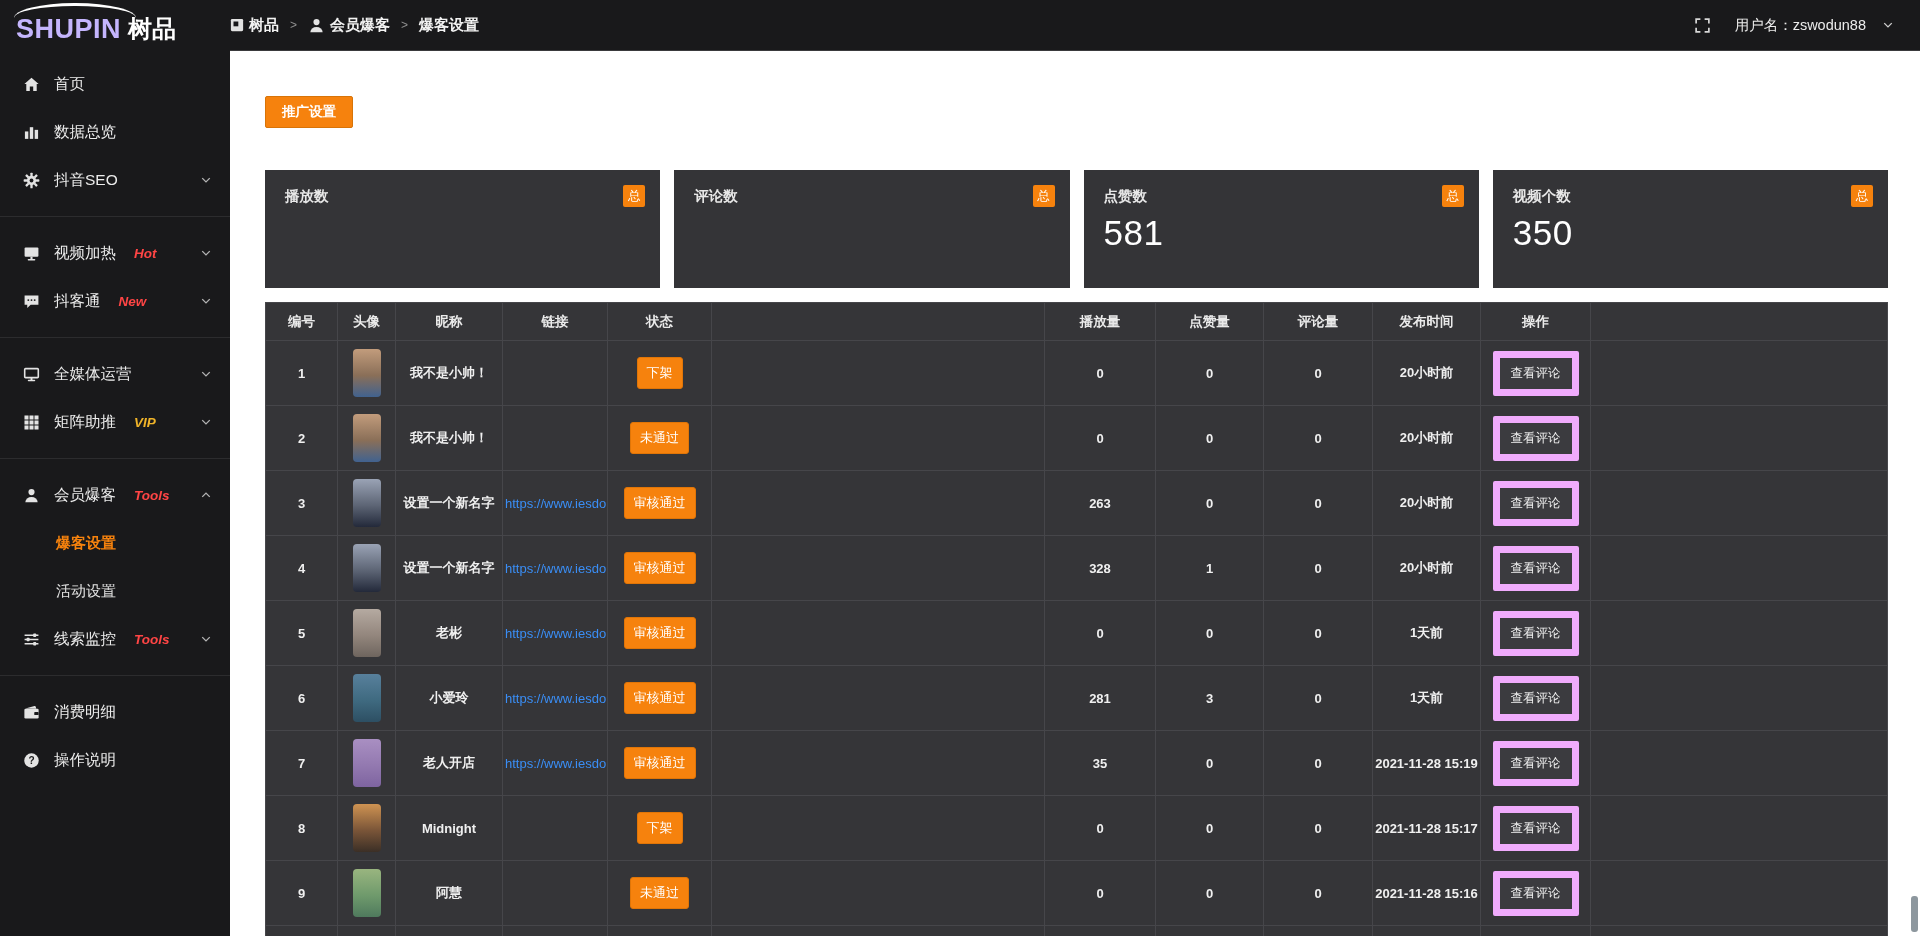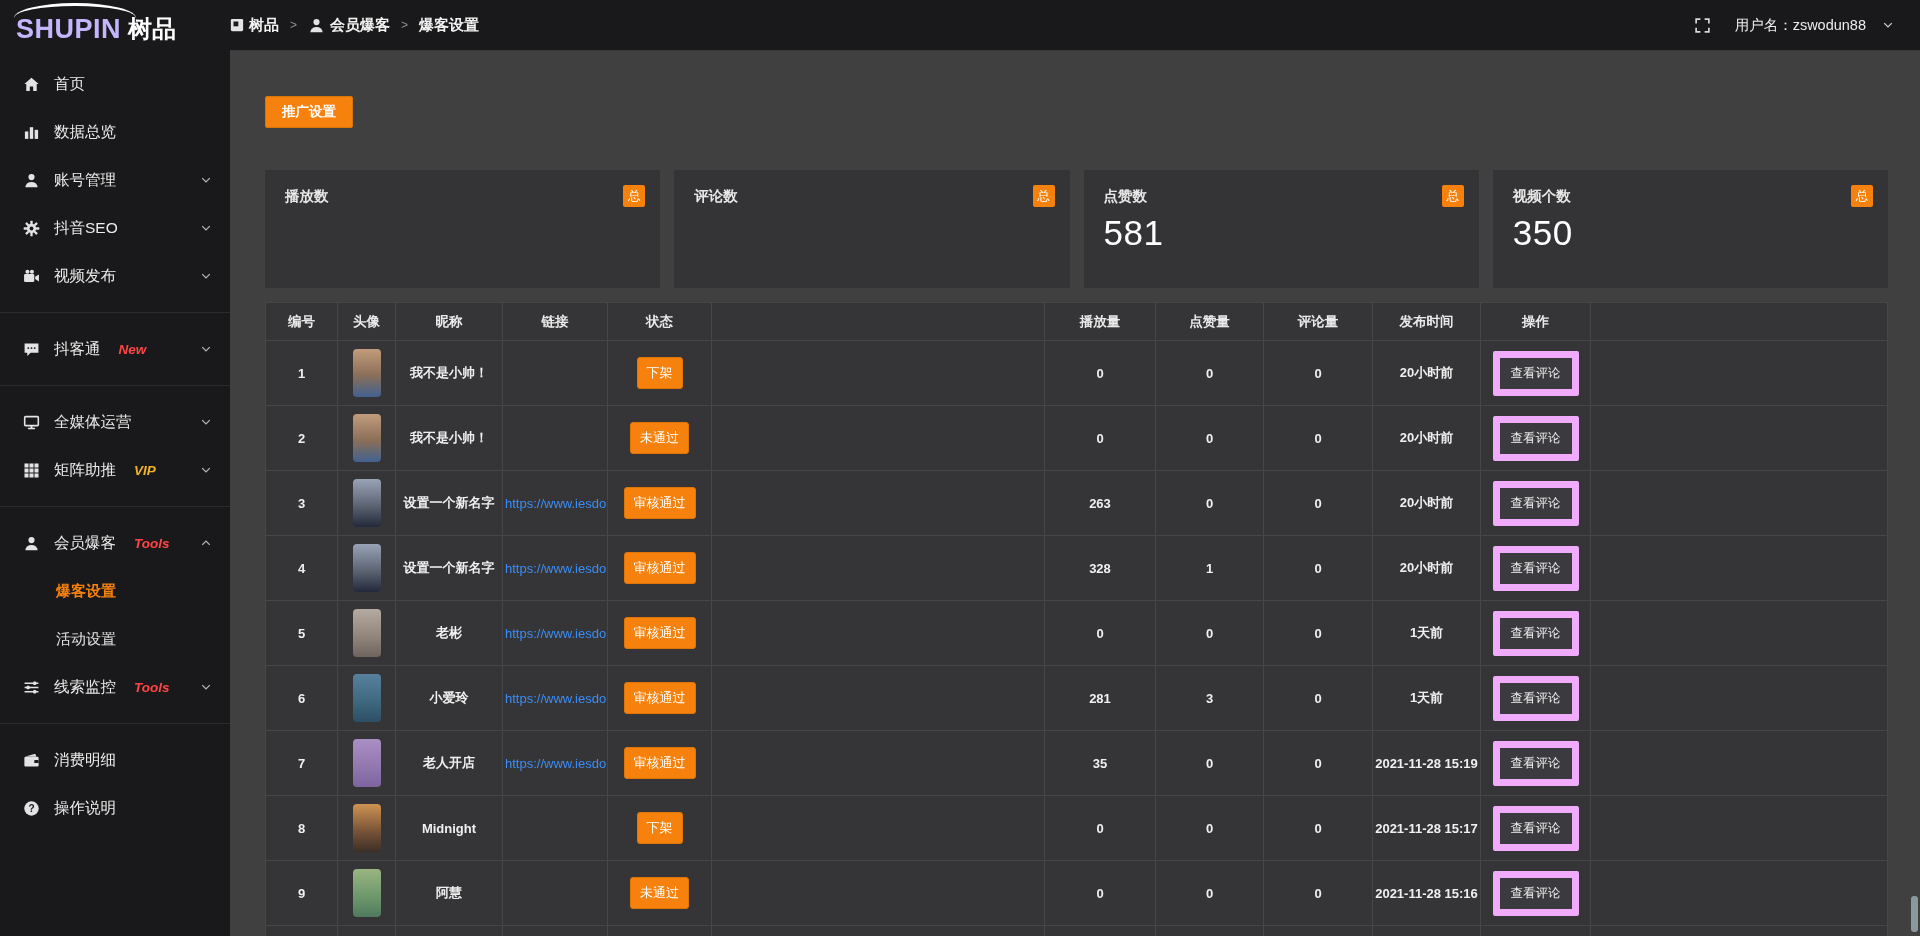--- a/index.html
+++ b/index.html
@@ -29,21 +29,21 @@
   .sidebar { width:230px; flex:0 0 230px; background:#19191b; padding-top:10px; overflow:hidden; }
   .side-item { height:48px; display:flex; align-items:center; gap:14px; padding:0 18px 0 22px; font-size:15.5px; color:#ececec; cursor:pointer; }
   .side-icon { width:18px; display:flex; justify-content:center; }
   .side-label { white-space:nowrap; }
   .side-badge { font-style:italic; font-weight:700; font-size:13.5px; margin-left:4px; }
   .side-chevron { margin-left:auto; display:flex; opacity:.85; }
   .side-divider { height:1px; background:#2c2c2e; margin:12px 0; }
   .submenu-item { height:48px; display:flex; align-items:center; padding-left:56px; font-size:15px; color:#e3e3e3; cursor:pointer; }
   .submenu-item.active { color:#f6820d; font-weight:600; }
   
-  .content { flex:1; border-top:1px solid #3a3a3d; background:#404040; padding:0 32px 0 35px; position:relative; overflow:hidden; }
+  .content { flex:1; border-top:1px solid #3a3a3d; background:#ffffff; padding:0 32px 0 35px; position:relative; overflow:hidden; }
   .promo-btn { display:block; margin-top:45px; background:#f6820d; color:#fff; border:1px solid #d87408; height:32px; padding:0 16px; font-size:13.5px; font-weight:600; border-radius:2px; cursor:pointer; font-family:inherit; }
   .cards { display:grid; grid-template-columns:repeat(4,1fr); gap:14px; margin-top:42px; }
   .card { background:#343437; height:118px; padding:17px 20px; position:relative; }
   .card-label { font-size:14.5px; font-weight:600; color:#e8e8e8; }
   .card-badge { position:absolute; top:15px; right:15px; width:22px; height:22px; background:#f6820d; color:#fff; font-size:12.5px; display:flex; align-items:center; justify-content:center; border-radius:2px; }
   .card-value { font-size:35px; color:#fff; margin-top:7px; letter-spacing:.5px; }
   
   .table-wrap { margin-top:14px; }
   table { width:100%; border-collapse:collapse; table-layout:fixed; background:#353538; }
   th,td { border:1px solid #46464a; text-align:center; overflow:hidden; white-space:nowrap; }
@@ -129,75 +129,59 @@
               <rect x="11" y="5.5" width="3.2" height="8.5"></rect>
             </g>
           </svg>
         </span>
         <span class="side-label">数据总览</span>
       </div>
       <div class="side-item">
         <span class="side-icon">
           <svg width="17" height="17" viewBox="0 0 16 16">
             <g fill="#e3e3e3">
-              <circle cx="8" cy="4.8" r="2.9"></circle>
-              <path d="M2.2 14.3a5.8 4.8 0 0 1 11.6 0z"></path>
-            </g>
-          </svg>
-        </span>
-        <span class="side-label">账号管理</span>
-        <span class="side-chevron">
-          <svg width="12" height="12" viewBox="0 0 16 16">
-            <path d="M3 5.5 8 10.5 13 5.5" fill="none" stroke="#cfcfcf" stroke-width="1.8"></path>
-          </svg>
-        </span>
-      </div>
-      <div class="side-item">
-        <span class="side-icon">
-          <svg width="17" height="17" viewBox="0 0 16 16">
-            <g fill="#e3e3e3">
               <circle cx="8" cy="8" r="4.4"></circle>
               <rect x="6.9" y="0.6" width="2.2" height="3.4" rx="0.6"></rect>
               <rect x="6.9" y="12" width="2.2" height="3.4" rx="0.6"></rect>
               <rect x="6.9" y="0.6" width="2.2" height="3.4" rx="0.6" transform="rotate(45 8 8)"></rect>
               <rect x="6.9" y="12" width="2.2" height="3.4" rx="0.6" transform="rotate(45 8 8)"></rect>
               <rect x="6.9" y="0.6" width="2.2" height="3.4" rx="0.6" transform="rotate(90 8 8)"></rect>
               <rect x="6.9" y="12" width="2.2" height="3.4" rx="0.6" transform="rotate(90 8 8)"></rect>
               <rect x="6.9" y="0.6" width="2.2" height="3.4" rx="0.6" transform="rotate(135 8 8)"></rect>
               <rect x="6.9" y="12" width="2.2" height="3.4" rx="0.6" transform="rotate(135 8 8)"></rect>
             </g>
             <circle cx="8" cy="8" r="1.8" fill="#19191b"></circle>
           </svg>
         </span>
         <span class="side-label">抖音SEO</span>
         <span class="side-chevron">
           <svg width="12" height="12" viewBox="0 0 16 16">
             <path d="M3 5.5 8 10.5 13 5.5" fill="none" stroke="#cfcfcf" stroke-width="1.8"></path>
           </svg>
         </span>
       </div>
-      <div class="side-item">
-        <span class="side-icon">
-          <svg width="17" height="17" viewBox="0 0 16 16">
-            <g fill="#e3e3e3">
-              <circle cx="4.2" cy="3.6" r="1.9"></circle>
-              <circle cx="8.4" cy="3.6" r="1.9"></circle>
-              <rect x="1" y="5.6" width="9.6" height="7.6" rx="1.2"></rect>
-              <path d="M11.4 8.3 15 6v6.6l-3.6-2.3z"></path>
-            </g>
-          </svg>
-        </span>
-        <span class="side-label">视频发布</span>
-        <span class="side-chevron">
-          <svg width="12" height="12" viewBox="0 0 16 16">
-            <path d="M3 5.5 8 10.5 13 5.5" fill="none" stroke="#cfcfcf" stroke-width="1.8"></path>
-          </svg>
-        </span>
-      </div>
       <div class="side-divider"></div>
+      <div class="side-item">
+        <span class="side-icon">
+          <svg width="17" height="17" viewBox="0 0 16 16">
+            <g fill="#e3e3e3">
+              <rect x="1.5" y="2.4" width="13" height="8.6" rx="1"></rect>
+              <rect x="7" y="11" width="2" height="2.4"></rect>
+              <rect x="4.4" y="13.2" width="7.2" height="1.4" rx="0.7"></rect>
+            </g>
+          </svg>
+        </span>
+        <span class="side-label">视频加热</span>
+        <span class="side-badge" style="color: rgb(255, 69, 69);">Hot</span>
+        <span class="side-chevron">
+          <svg width="12" height="12" viewBox="0 0 16 16">
+            <path d="M3 5.5 8 10.5 13 5.5" fill="none" stroke="#cfcfcf" stroke-width="1.8"></path>
+          </svg>
+        </span>
+      </div>
       <div class="side-item">
         <span class="side-icon">
           <svg width="17" height="17" viewBox="0 0 16 16">
             <path fill="#e3e3e3" d="M1.5 2.4h13v8.6H7.2L4 14v-3H1.5z"></path>
             <g fill="#19191b">
               <circle cx="5" cy="6.7" r="0.9"></circle>
               <circle cx="8" cy="6.7" r="0.9"></circle>
               <circle cx="11" cy="6.7" r="0.9"></circle>
             </g>
           </svg>

